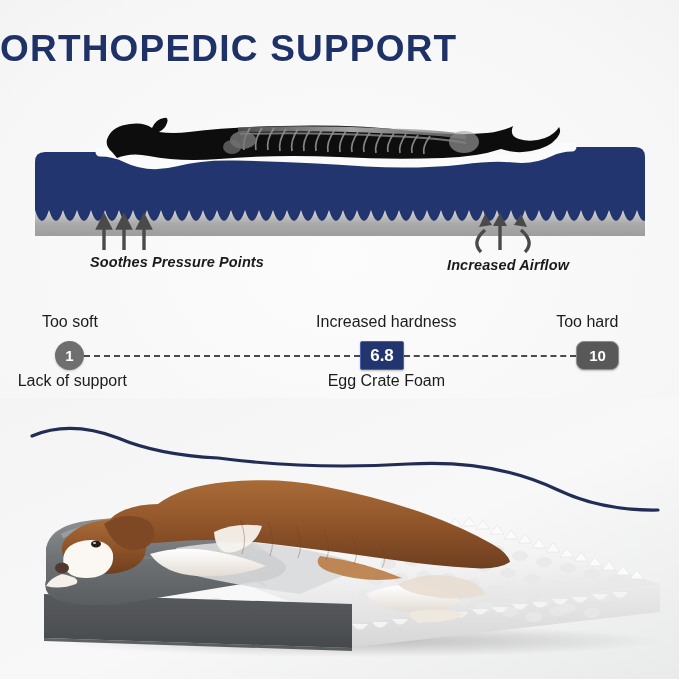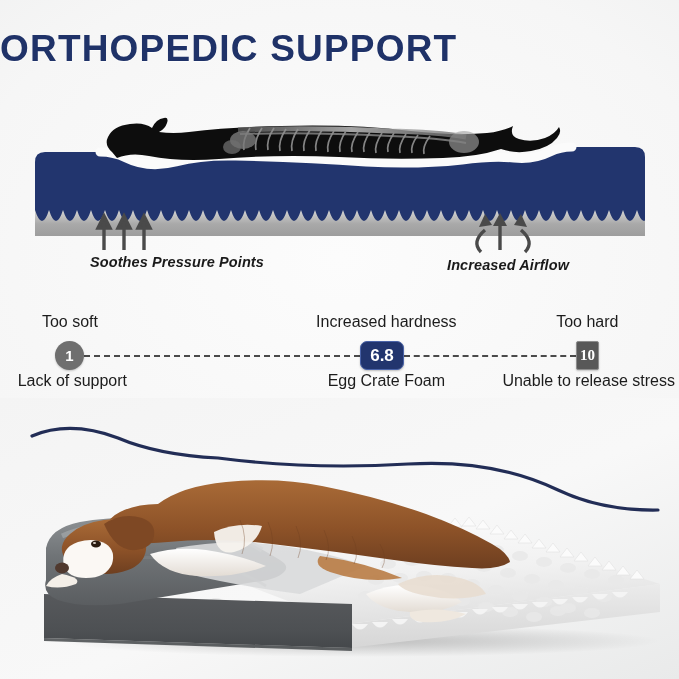--- a/index.html
+++ b/index.html
@@ -51,31 +51,30 @@
   .dash-b { left:404px; width:172px; }
 
   .marker { position:absolute; top:0; display:flex; align-items:center;
             justify-content:center; color:#fff; font-weight:bold; }
   .m-one {
     left:55px; width:29px; height:29px; border-radius:50%;
     background:#6f6f6f; font-size:15px;
     box-shadow:0 1px 2px rgba(0,0,0,.22);
   }
   .m-mid {
-    left:360px; width:44px; height:29px; border-radius:7px;
+    left:360px; width:44px; height:29px; border-radius:2px;
     background:#22356e; font-size:17px;
     border:1.6px solid #4a63a8;
     box-shadow:0 1px 2px rgba(0,0,0,.25);
   }
   .m-hard {
-    left:576px; width:23px; height:29px; border-radius:2px;
+    left:576px; width:43px; height:29px; border-radius:8px;
     background:#585858; font-size:15px;
     border:1.5px solid #8d8d8d;
     box-shadow:0 1px 2px rgba(0,0,0,.22);
-    font-family:Liberation Serif, serif;
   }
 
   
   .photo { position:absolute; left:0; top:398px; width:679px; height:281px; overflow:hidden; }
   .photo svg { display:block; }
 </style>
 </head>
 <body>
 
 <div id="infographic">
@@ -224,21 +223,20 @@
       <div class="dash dash-a"></div>
       <div class="dash dash-b"></div>
       <div class="marker m-one">1</div>
       <div class="marker m-mid">6.8</div>
       <div class="marker m-hard">10</div>
     </div>
 
     <div class="scale-bot">
       <span class="s-lbl left-anchor" style="left:2.6%">Lack of support</span>
       <span class="s-lbl" style="left:56.9%">Egg Crate Foam</span>
-      <span class="s-lbl right-anchor" style="left:99.4%">Unable to release stress</span>
     </div>
   </div>
 
   <div class="photo">
     <svg width="679" height="281" viewBox="0 0 679 281" xmlns="http://www.w3.org/2000/svg">
       <defs>
         <linearGradient id="photoBg" x1="0" y1="0" x2="1" y2="1">
           <stop offset="0%" stop-color="#f4f4f4"></stop>
           <stop offset="55%" stop-color="#f8f8f8"></stop>
           <stop offset="100%" stop-color="#e9eaea"></stop>

